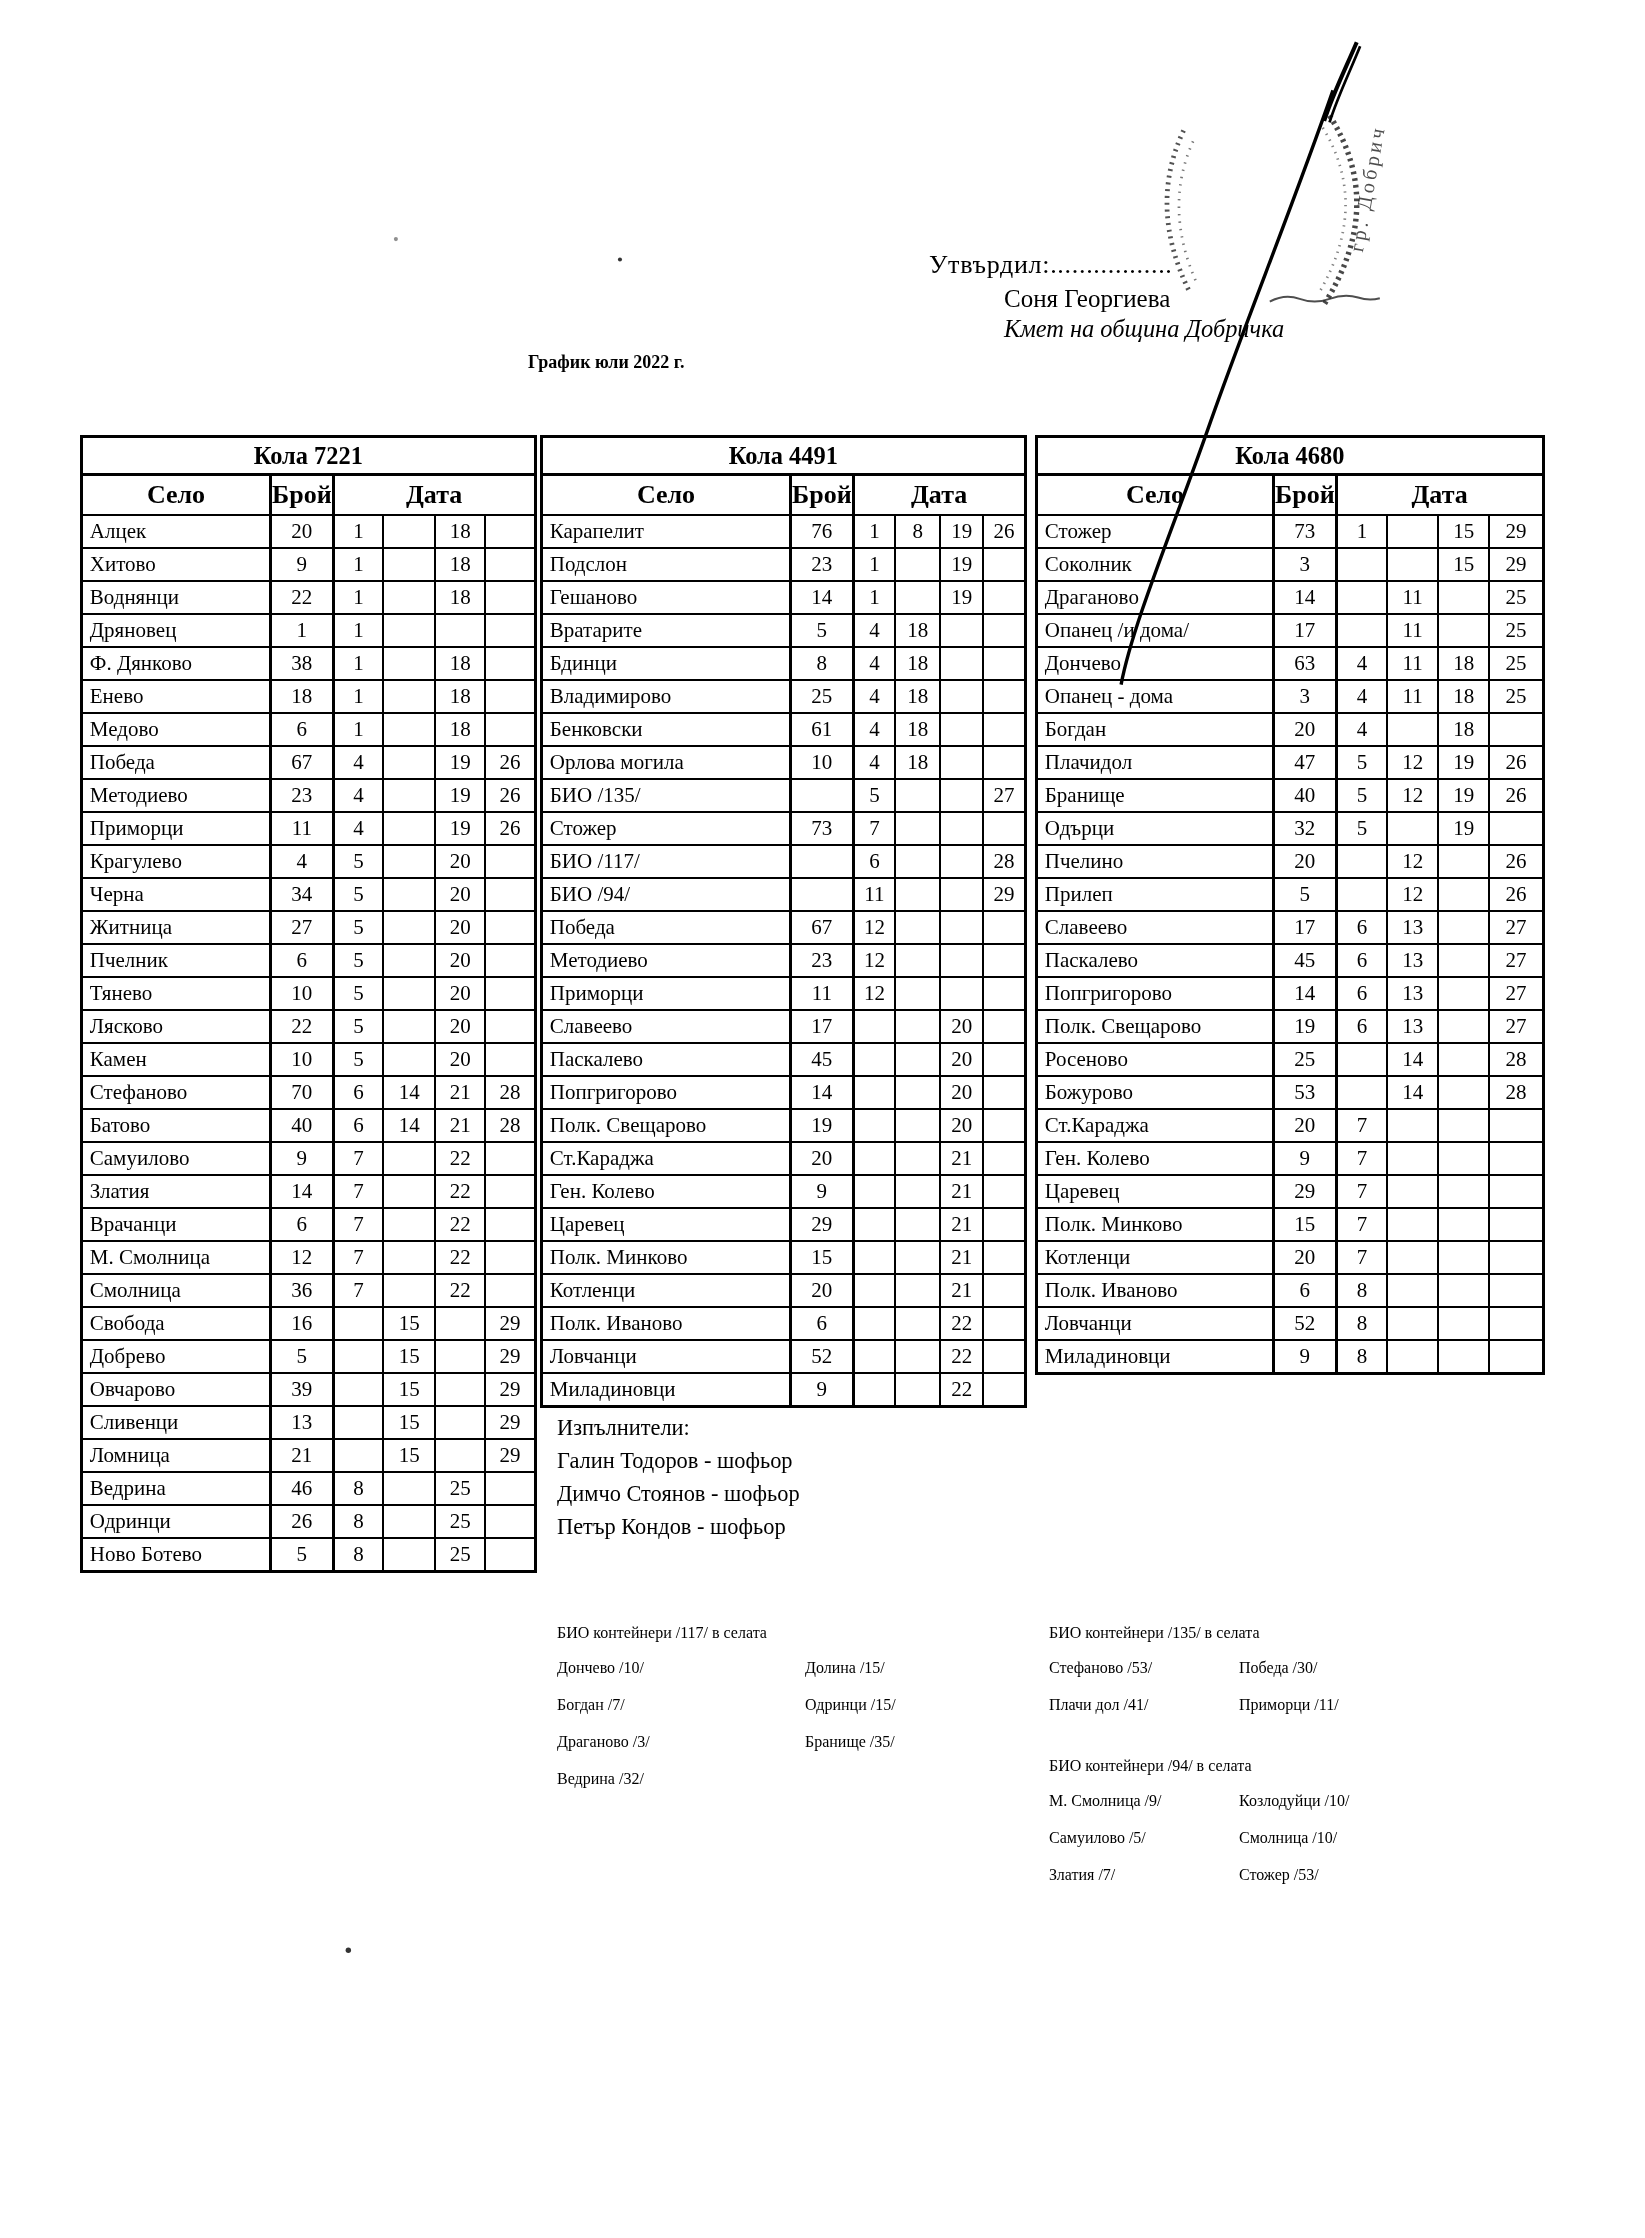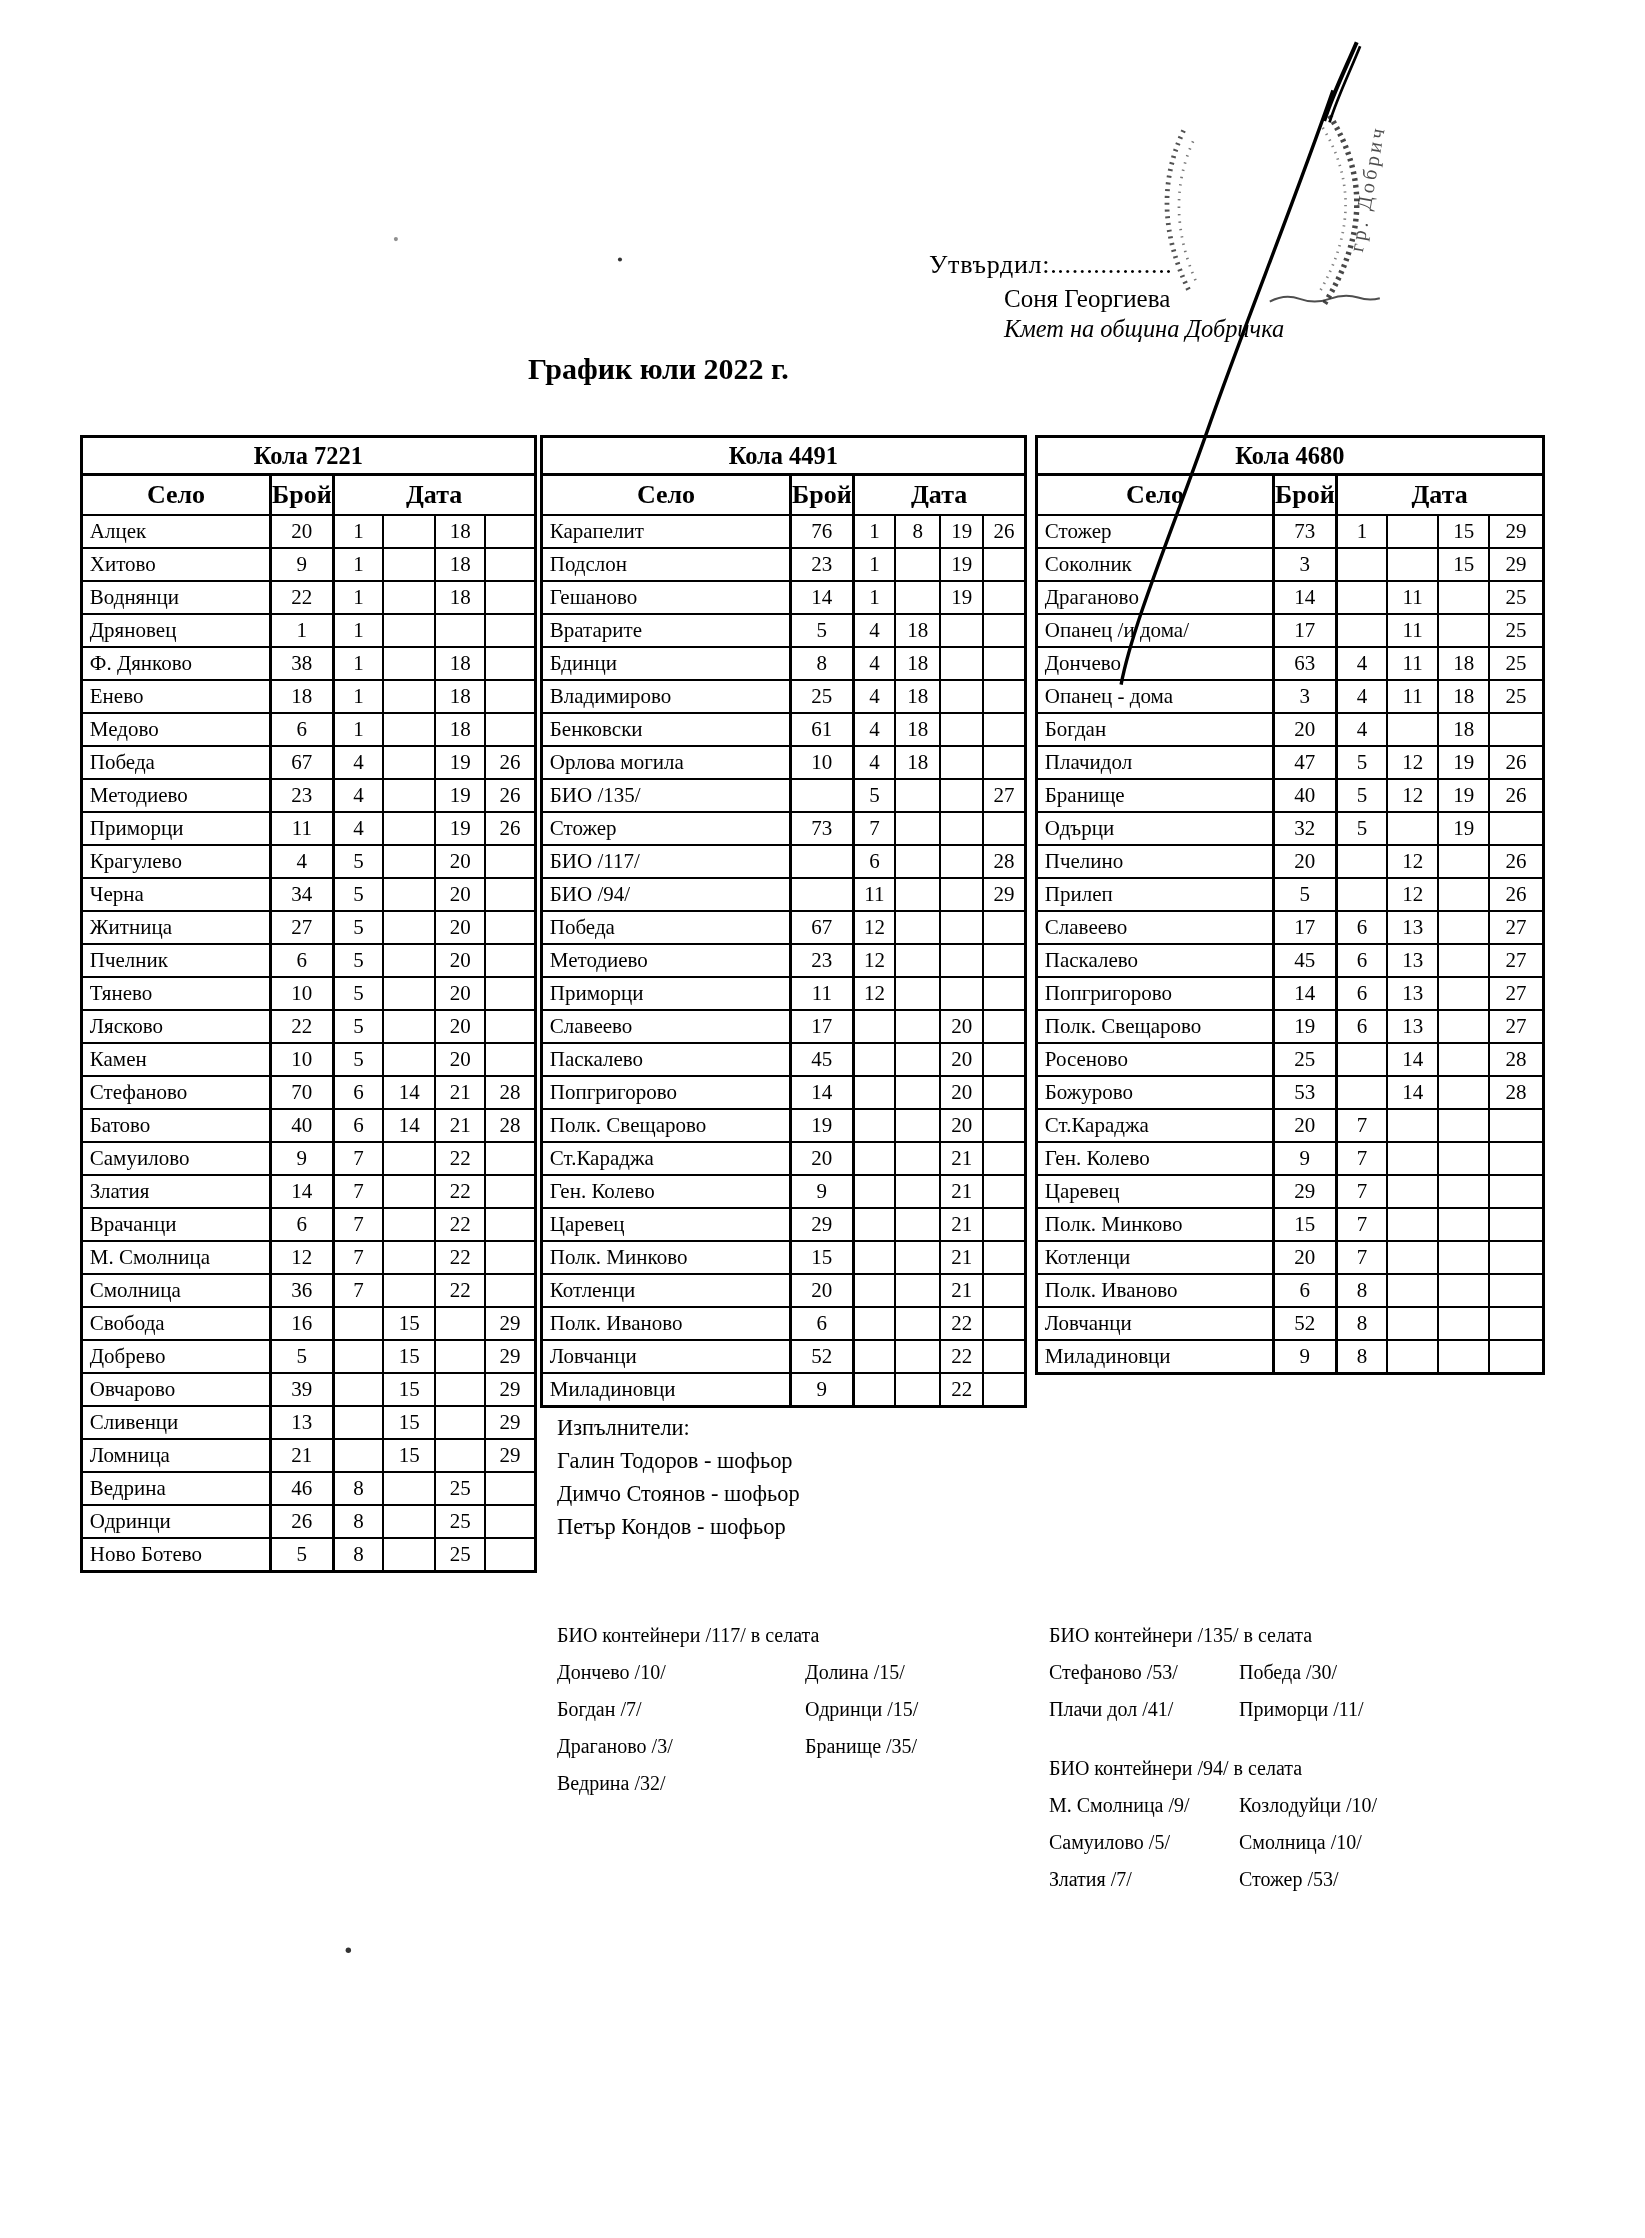--- a/index.html
+++ b/index.html
@@ -8,21 +8,21 @@
     width:1646px;height:2239px;
     background:#ffffff;
     font-family:"Liberation Serif","DejaVu Serif",serif;
     color:#000;
     overflow:hidden;
   }
   .abs{position:absolute;}
   .approval-label{font-size:26px;letter-spacing:0.7px;}
   .approver-name{font-size:25px;}
   .approver-role{font-size:24.4px;font-style:italic;}
-  .doc-title{font-size:30px;font-weight:bold;text-align:right;}
+  .doc-title{font-size:18px;font-weight:bold;text-align:right;}
 
   table.sched{
     border-collapse:collapse;
     table-layout:fixed;
     border:3.4px solid #000;
   }
   table.sched th, table.sched td{
     border:2px solid #000;
     padding:0;
     overflow:hidden;
@@ -36,21 +36,21 @@
     height:38px;font-size:26px;font-weight:bold;text-align:center;
     border-bottom-width:2.7px;
   }
   table.sched td{height:31px;font-size:21px;}
   table.sched td.village{text-align:left;padding-left:6.8px;}
   table.sched td.count{text-align:center;border-left-width:3.4px;border-right-width:3.4px;}
   table.sched th.count-h{border-left-width:3.4px;border-right-width:3.4px;}
   table.sched td.date{text-align:center;}
 
   .txt-block{font-size:22.4px;line-height:33px;}
-  .bio-block{font-size:20px;}
+  .bio-block{font-size:16px;}
   .bio-block .heading{margin-bottom:6.8px;}
   .bio-cols{display:flex;}
   .bio-col .line{line-height:37px;}
   .overlay{position:absolute;left:0;top:0;z-index:5;pointer-events:none;}
 </style>
 </head>
 <body>
 
 <div class="page">
 

